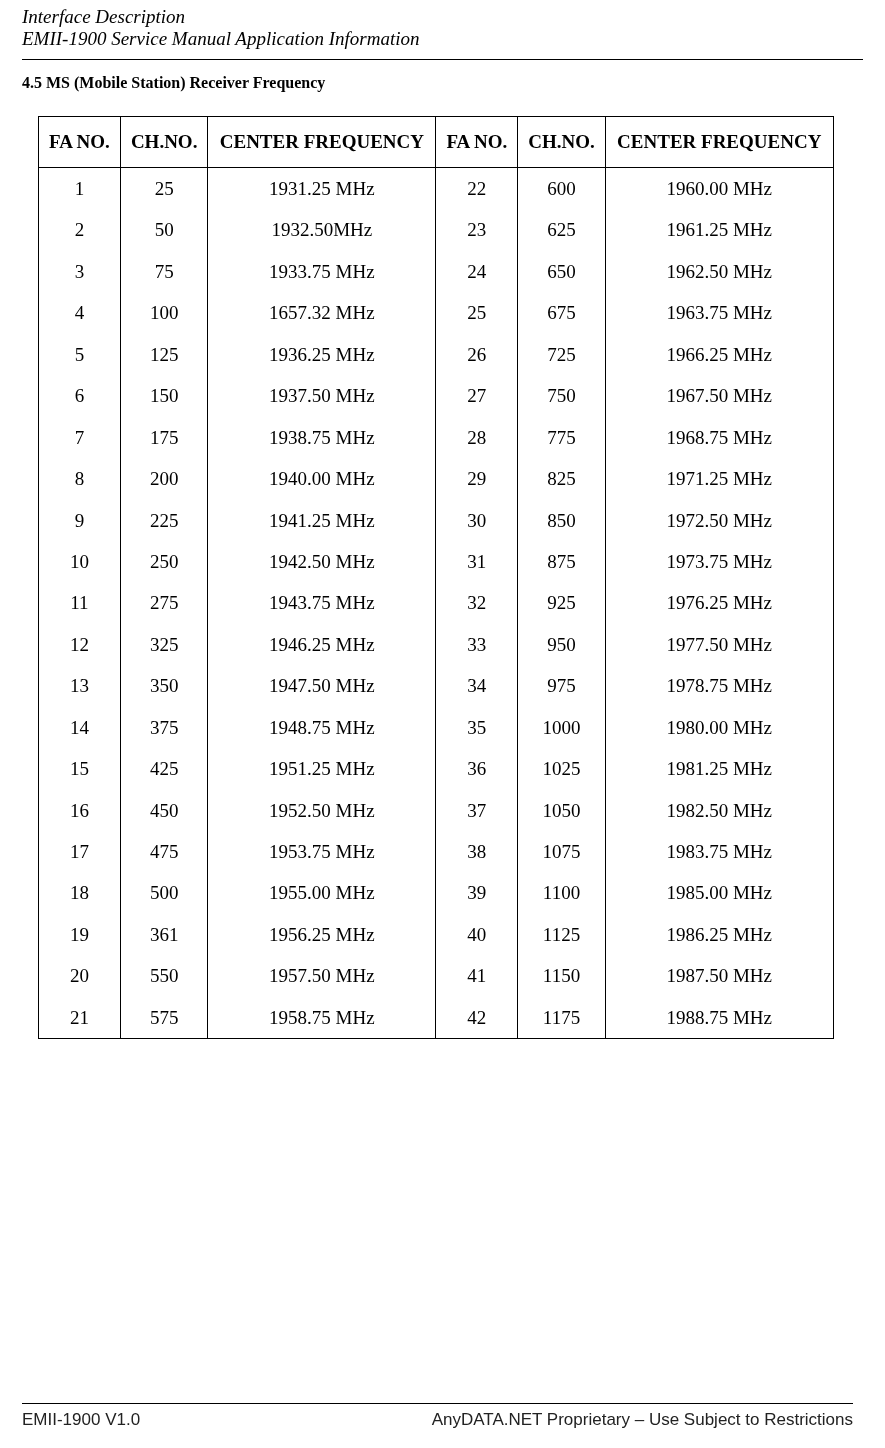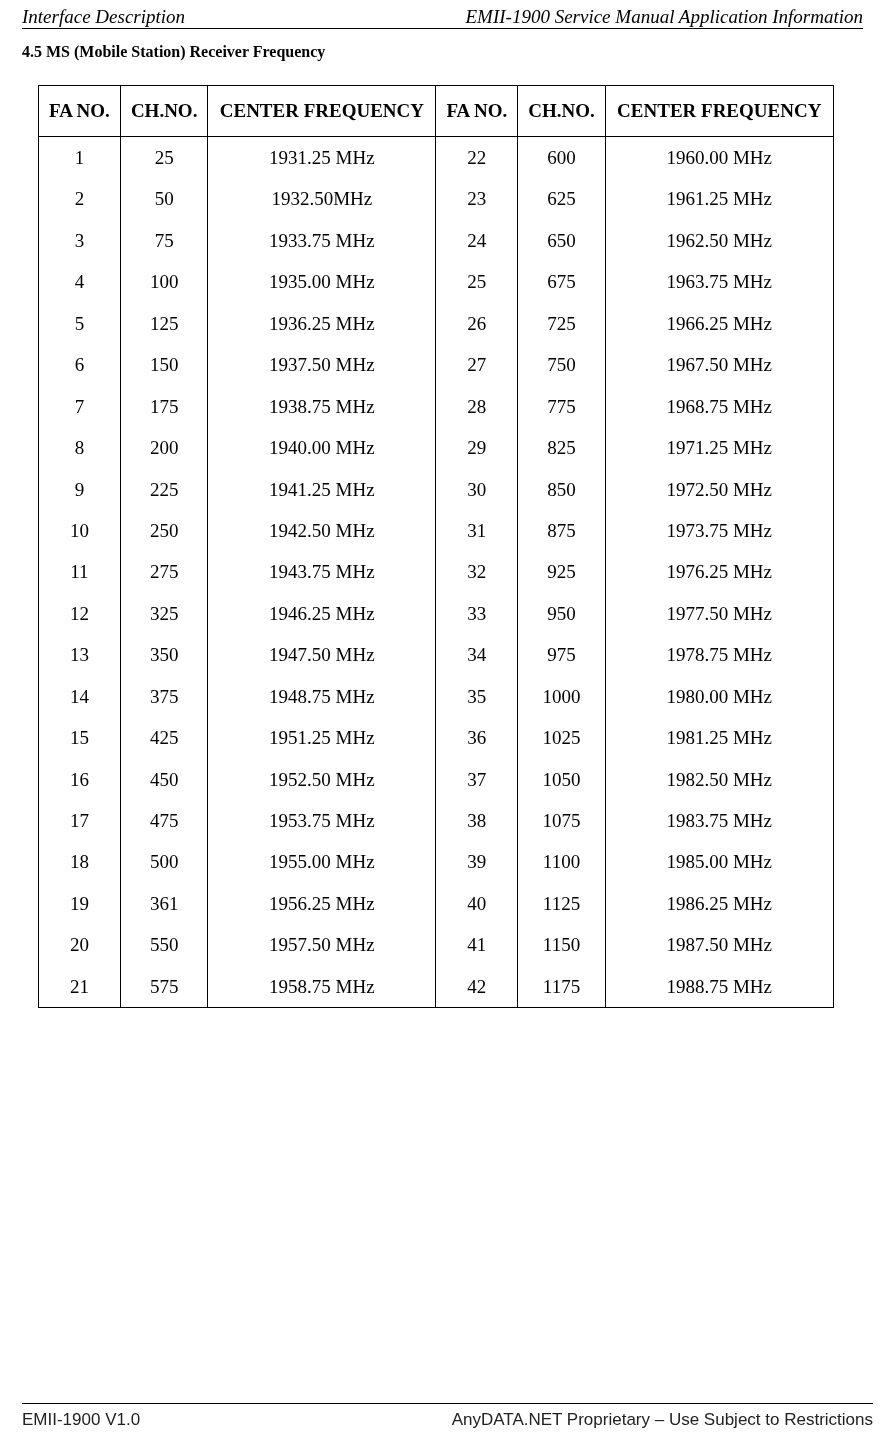--- a/index.html
+++ b/index.html
@@ -11,23 +11,24 @@
       height: 1448px;
       position: relative;
       padding: 0 22px;
     }
     .header-row {
       display: flex;
       justify-content: space-between;
       align-items: baseline;
       border-bottom: 1.5px solid #000;
       padding-top: 6px;
-      padding-bottom: 0;
+      padding-bottom: 9px;
       font-style: italic;
       font-size: 19px;
+      flex-direction: column;
     }
     .section-title {
       font-size: 16px;
       font-weight: bold;
       margin-top: 14px;
       margin-bottom: 24px;
     }
     .tbl {
       border-collapse: collapse;
       margin-left: 16px;
@@ -57,21 +58,21 @@
     .col-fa  { min-width: 78px; }
     .col-ch  { min-width: 86px; }
     .col-cf  { min-width: 228px; }
     .col-fa2 { min-width: 78px; }
     .col-ch2 { min-width: 86px; }
     .col-cf2 { min-width: 228px; }
     .footer-row {
       position: absolute;
       bottom: 18px;
       left: 22px;
-      right: 12px;
+      right: 32px;
       display: flex;
       justify-content: space-between;
       align-items: baseline;
       border-top: 1.5px solid #000;
       padding-top: 6px;
       font-family: Arial, Helvetica, sans-serif;
       font-size: 17px;
       color: #222;
     }
   </style>
@@ -117,21 +118,21 @@
         <td class="col-fa">3</td>
         <td class="col-ch">75</td>
         <td class="col-cf">1933.75 MHz</td>
         <td class="col-fa2">24</td>
         <td class="col-ch2">650</td>
         <td class="col-cf2">1962.50 MHz</td>
       </tr>
       <tr>
         <td class="col-fa">4</td>
         <td class="col-ch">100</td>
-        <td class="col-cf">1935.00 MHz</td>
+        <td class="col-cf">1657.32 MHz</td>
         <td class="col-fa2">25</td>
         <td class="col-ch2">675</td>
         <td class="col-cf2">1963.75 MHz</td>
       </tr>
       <tr>
         <td class="col-fa">5</td>
         <td class="col-ch">125</td>
         <td class="col-cf">1936.25 MHz</td>
         <td class="col-fa2">26</td>
         <td class="col-ch2">725</td>

